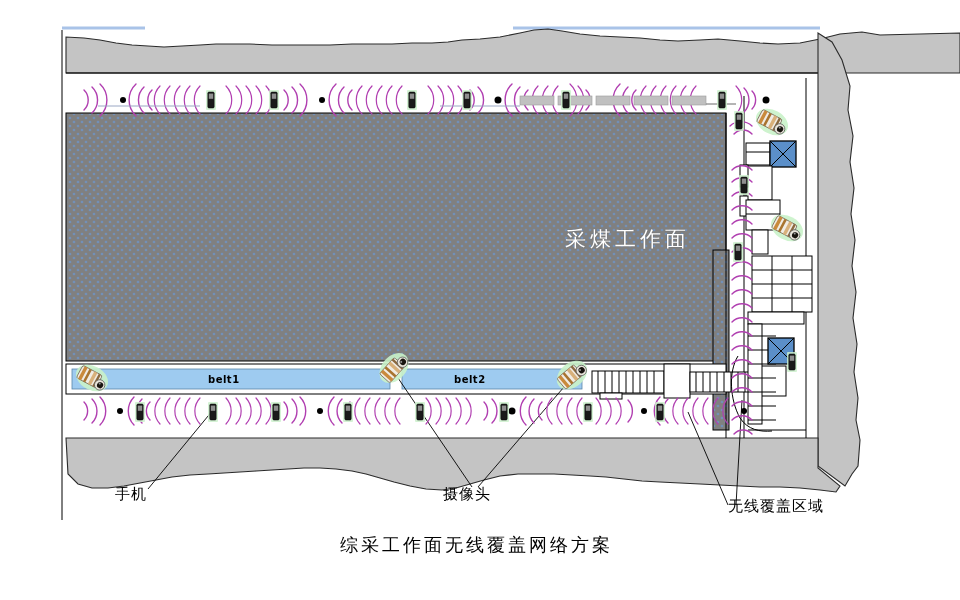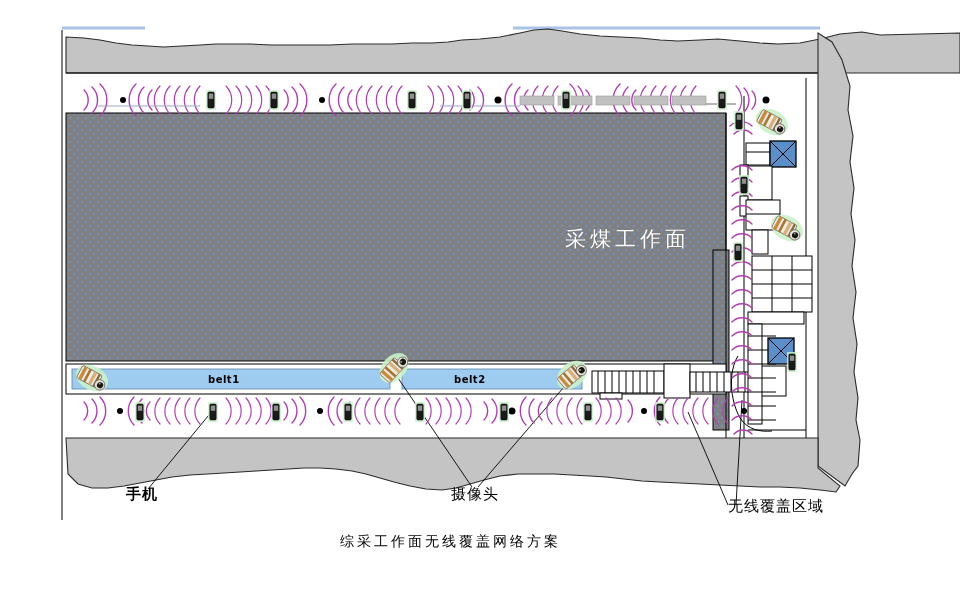--- a/index.html
+++ b/index.html
@@ -9,21 +9,21 @@
     width:960px;height:600px;overflow:hidden;position:relative;
   }
   #stage{position:absolute;left:0;top:0;width:960px;height:600px;background:#fff;}
   svg.layer{position:absolute;left:0;top:0;width:960px;height:600px;overflow:visible;}
 
   
   .cn{font-family:"DejaVu Sans","Liberation Sans",sans-serif;}
   .label-cn{position:absolute;font-size:15px;color:#000;white-space:nowrap;letter-spacing:1px;}
   .face-label{position:absolute;color:#ffffff;font-size:21px;letter-spacing:4px;white-space:nowrap;
               font-weight:400;text-shadow:0 0 1px #555;}
-  .title{position:absolute;font-size:14px;color:#000;letter-spacing:3px;white-space:nowrap;font-weight:500;}
+  .title{position:absolute;font-size:18px;color:#000;letter-spacing:3px;white-space:nowrap;font-weight:500;}
   .belt-label{position:absolute;font-size:10px;color:#000;font-weight:bold;letter-spacing:.5px;}
 
   
   .rock{fill:#c4c4c4;stroke:#2b2b2b;stroke-width:1.1;}
   .coalface{fill:#808080;stroke:#000;stroke-width:1;}
   .beltband{fill:#9ecbf0;stroke:#5a86a8;stroke-width:.8;}
   .whitebox{fill:#ffffff;stroke:#000;stroke-width:1;}
   .bluebox{fill:#5b8fc9;stroke:#000;stroke-width:1.3;}
   .thinline{stroke:#000;stroke-width:1;fill:none;}
   .leader{stroke:#000;stroke-width:.9;fill:none;}
@@ -400,19 +400,19 @@
       <use href="#cameraIcon" transform="translate(772,122) rotate(28)"></use>
       <use href="#cameraIcon" transform="translate(787,228) rotate(28)"></use>
     </g>
   </svg>
 
   <div class="face-label cn" style="left:565px;top:225px;">采煤工作面</div>
 
   <div class="belt-label" style="left:208px;top:374px;">belt1</div>
   <div class="belt-label" style="left:454px;top:374px;">belt2</div>
 
-  <div class="label-cn cn" style="left:126px;top:485px;font-weight:bold;">手机</div>
-  <div class="label-cn cn" style="left:443px;top:485px;margin-left:8px;">摄像头</div>
+  <div class="label-cn cn" style="left:115px;top:485px;">手机</div>
+  <div class="label-cn cn" style="left:443px;top:485px;">摄像头</div>
   <div class="label-cn cn" style="left:728px;top:497px;">无线覆盖区域</div>
 
   <div class="title cn" style="left:340px;top:533px;">综采工作面无线覆盖网络方案</div>
 
 </div>
 
 </body></html>

